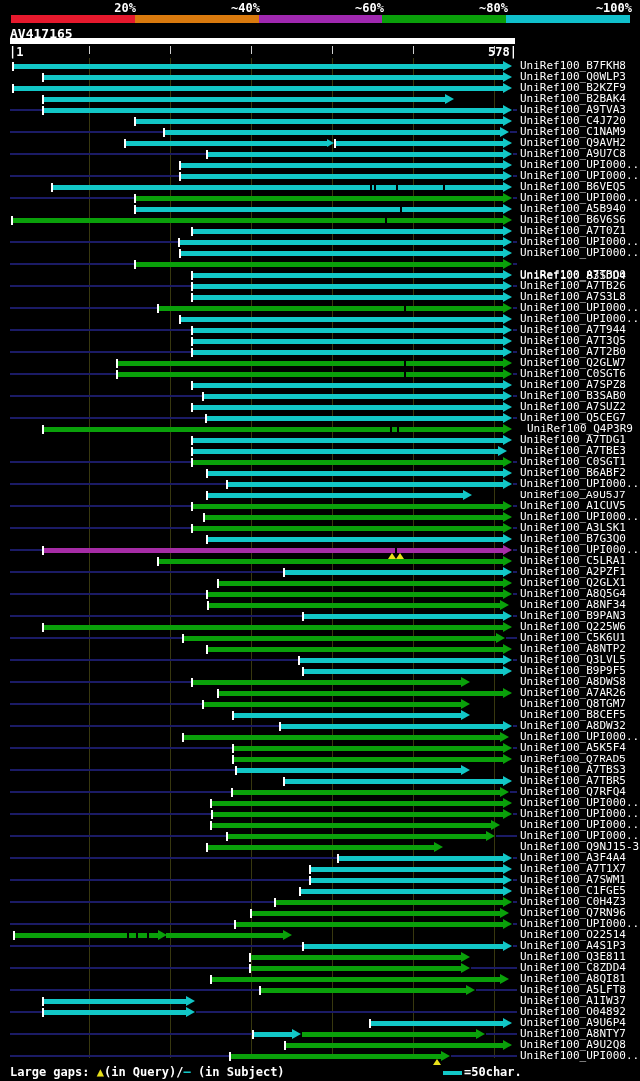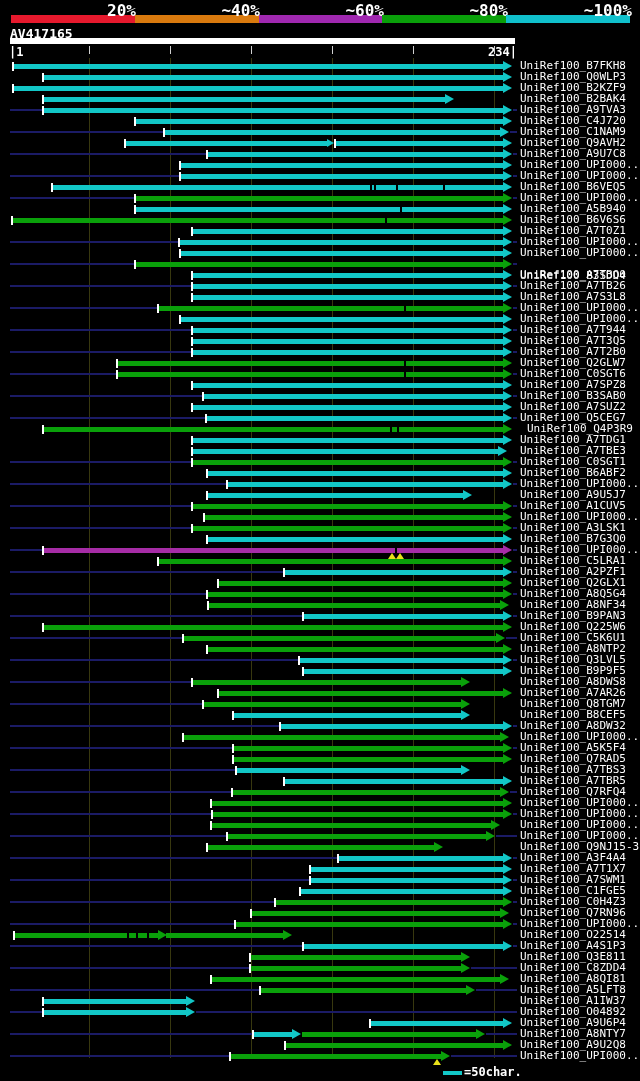--- a/index.html
+++ b/index.html
@@ -1,19 +1,19 @@
 <!DOCTYPE html>
 <html><head>
 <meta charset="utf-8">
 <style>
   html,body{margin:0;padding:0;background:#000;}
   .screen{position:relative;width:640px;height:1081px;background:#000;overflow:hidden;
           font-family:"DejaVu Sans Mono","Liberation Mono",monospace;}
   .scale-label{position:absolute;top:1px;width:70px;text-align:right;color:#fff;
-               font-size:16px;font-weight:bold;letter-spacing:0;}
+               font-size:12px;font-weight:bold;letter-spacing:0;}
   .scale-seg{position:absolute;top:15px;height:8px;}
   .hdr-id{position:absolute;left:10px;top:26px;color:#fff;font-size:13px;font-weight:bold;}
   .hdr-app{position:absolute;top:27px;width:300px;text-align:right;color:#26267d;font-size:12px;font-weight:bold;}
   .query-bar{position:absolute;left:10px;top:38px;width:505px;height:6px;background:#fff;}
   .ruler-l{position:absolute;left:9px;top:45px;color:#fff;font-size:12px;font-weight:bold;}
   .ruler-r{position:absolute;top:45px;width:80px;text-align:right;color:#fff;font-size:12px;font-weight:bold;}
   .ruler-tick{position:absolute;top:46px;width:1px;height:8px;background:#cfcfcf;}
   .gridline{position:absolute;top:58px;height:1000px;width:1px;}
   .row-label{position:absolute;left:520px;color:#fff;font-size:11px;line-height:12px;white-space:nowrap;}
   .navy{position:absolute;height:2px;}
@@ -38,21 +38,21 @@
       <div class="scale-seg" style="left: 258.6px; width: 123.8px; background: rgb(160, 40, 176);"></div>
       <div class="scale-label" style="left: 314px;">~60%</div>
       <div class="scale-seg" style="left: 382.4px; width: 123.8px; background: rgb(10, 160, 10);"></div>
       <div class="scale-label" style="left: 438px;">~80%</div>
       <div class="scale-seg" style="left: 506.2px; width: 123.8px; background: rgb(16, 192, 204);"></div>
       <div class="scale-label" style="left: 562px;">~100%</div>
     </div>
   <div class="hdr-id">AV417165</div>
   <div class="query-bar"></div>
   <div class="ruler-l">|1</div>
-  <div class="ruler-r" style="left:437px;">234|</div>
+  <div class="ruler-r" style="left:437px;">578|</div>
   <div id="ruler-ticks">
       <div class="ruler-tick" style="left: 89px;"></div>
       <div class="ruler-tick" style="left: 170px;"></div>
       <div class="ruler-tick" style="left: 251px;"></div>
       <div class="ruler-tick" style="left: 332px;"></div>
       <div class="ruler-tick" style="left: 413px;"></div>
       <div class="ruler-tick" style="left: 494px;"></div>
     </div>
   <div id="plot">
       <div class="gridline" style="left: 89px; background: rgb(56, 56, 15);"></div>
@@ -338,21 +338,21 @@
         <div class="bar" style="left: 228px; width: 275px; top: 482px; background: rgb(18, 199, 199);"></div>
         <div class="tick" style="left: 226px; top: 480px;"></div>
         <div class="arr" style="left: 503px; top: 479px; border-left: 9px solid rgb(18, 199, 199);"></div>
         <div class="navy" style="left: 513px; width: 4px; top: 483px; background: rgb(27, 27, 102);"></div>
         <div class="row-label" style="top: 478px;">UniRef100_UPI000..</div>
       </div>
       <div style="">
         <div class="bar" style="left: 208px; width: 255px; top: 493px; background: rgb(18, 199, 199);"></div>
         <div class="tick" style="left: 206px; top: 491px;"></div>
         <div class="arr" style="left: 463px; top: 490px; border-left: 9px solid rgb(18, 199, 199);"></div>
-        <div class="row-label" style="top: 489px;">UniRef100_A9U5J7</div>
+        <div class="row-label" style="top: 489px; font-family: Liberation Mono, monospace;">UniRef100_A9U5J7</div>
       </div>
       <div style="">
         <div class="navy" style="left: 10px; width: 183px; top: 505px; background: rgb(27, 27, 102);"></div>
         <div class="bar" style="left: 193px; width: 310px; top: 504px; background: rgb(10, 160, 10);"></div>
         <div class="tick" style="left: 191px; top: 502px;"></div>
         <div class="arr" style="left: 503px; top: 501px; border-left: 9px solid rgb(10, 160, 10);"></div>
         <div class="navy" style="left: 513px; width: 4px; top: 505px; background: rgb(27, 27, 102);"></div>
         <div class="row-label" style="top: 500px;">UniRef100_A1CUV5</div>
       </div>
       <div style="">
@@ -507,21 +507,21 @@
         <div class="bar" style="left: 234px; width: 269px; top: 746px; background: rgb(10, 160, 10);"></div>
         <div class="tick" style="left: 232px; top: 744px;"></div>
         <div class="arr" style="left: 503px; top: 743px; border-left: 9px solid rgb(10, 160, 10);"></div>
         <div class="navy" style="left: 513px; width: 4px; top: 747px; background: rgb(27, 27, 102);"></div>
         <div class="row-label" style="top: 742px;">UniRef100_A5K5F4</div>
       </div>
       <div style="">
         <div class="bar" style="left: 234px; width: 269px; top: 757px; background: rgb(10, 160, 10);"></div>
         <div class="tick" style="left: 232px; top: 755px;"></div>
         <div class="arr" style="left: 503px; top: 754px; border-left: 9px solid rgb(10, 160, 10);"></div>
-        <div class="row-label" style="top: 753px;">UniRef100_Q7RAD5</div>
+        <div class="row-label" style="top: 753px; font-family: Liberation Mono, monospace;">UniRef100_Q7RAD5</div>
       </div>
       <div style="">
         <div class="navy" style="left: 10px; width: 227px; top: 769px; background: rgb(27, 27, 102);"></div>
         <div class="bar" style="left: 237px; width: 224px; top: 768px; background: rgb(18, 199, 199);"></div>
         <div class="tick" style="left: 235px; top: 766px;"></div>
         <div class="arr" style="left: 461px; top: 765px; border-left: 9px solid rgb(18, 199, 199);"></div>
         <div class="row-label" style="top: 764px;">UniRef100_A7TBS3</div>
       </div>
       <div style="">
         <div class="bar" style="left: 285px; width: 218px; top: 779px; background: rgb(18, 199, 199);"></div>
@@ -707,15 +707,16 @@
       <div style="">
         <div class="navy" style="left: 10px; width: 221px; top: 1055px; background: rgb(27, 27, 102);"></div>
         <div class="bar" style="left: 231px; width: 210px; top: 1054px; background: rgb(10, 160, 10);"></div>
         <div class="tick" style="left: 229px; top: 1052px;"></div>
         <div class="arr" style="left: 441px; top: 1051px; border-left: 9px solid rgb(10, 160, 10);"></div>
         <div class="navy" style="left: 451px; width: 66px; top: 1055px; background: rgb(27, 27, 102);"></div>
         <div class="ytri" style="left: 433px; top: 1059px; border-bottom: 6px solid rgb(232, 225, 26);"></div>
         <div class="row-label" style="top: 1050px;">UniRef100_UPI000..</div>
       </div>
     </div>
+  <div class="footer-text"><span style="color: rgb(255, 255, 255);">Large gaps: </span><span id="f-qm" style="color: rgb(232, 225, 26);">▲</span><span style="color:#fff">(in Query)/</span><span id="f-sm" style="color: rgb(18, 199, 199);">–</span><span style="color:#fff"> (in Subject)</span></div>
   <div id="f-line" class="scale-line" style="left: 443px; width: 19px; background: rgb(18, 199, 199);"></div>
   <div id="f-scale" class="footer-scale-label" style="left: 464px;">=50char.</div>
 </div>
 
 </body></html>

